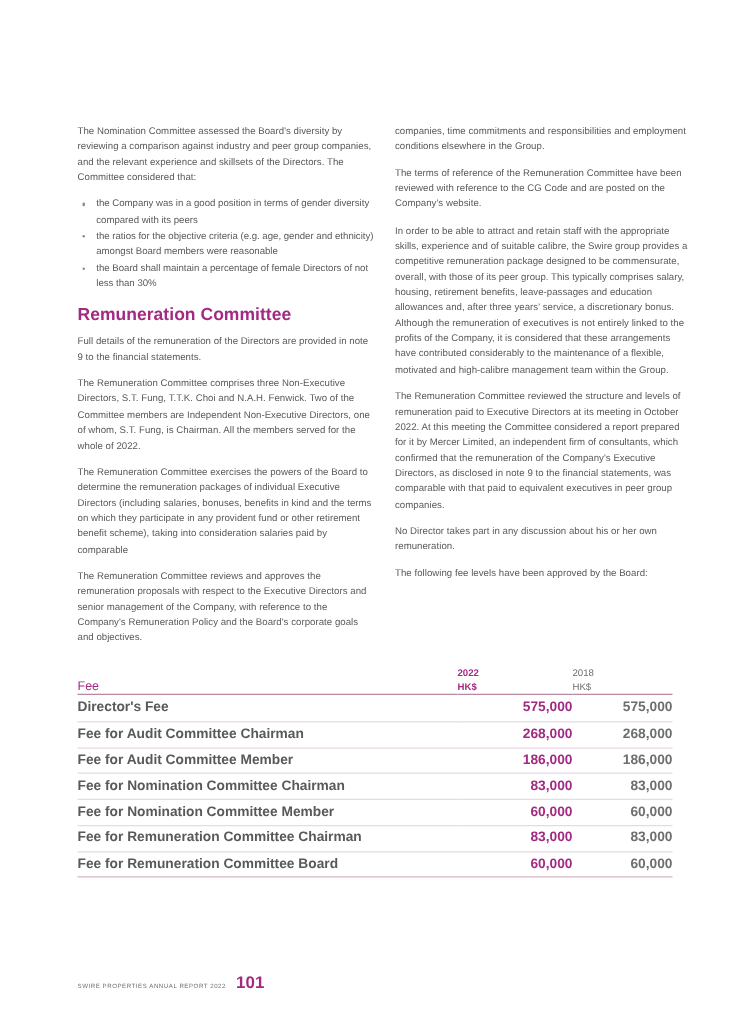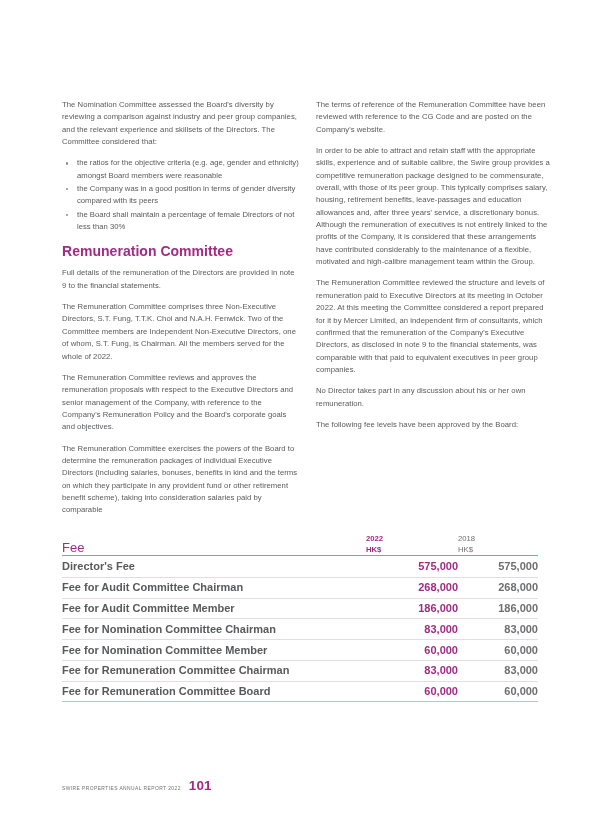--- a/index.html
+++ b/index.html
@@ -95,21 +95,21 @@
   table.fee-table th,
   table.fee-table td {
     padding: 0;
     font-weight: normal;
     vertical-align: bottom;
   }
   .th-fee {
     text-align: left;
     color: #a32a83;
     font-weight: bold;
-    font-size: 13px;
+    font-size: 10px;
     padding-bottom: 3px;
     vertical-align: bottom;
   }
   .th-year {
     text-align: left;
     font-size: 7.7px;
     line-height: 10.5px;
     padding-bottom: 3px;
     white-space: nowrap;
     vertical-align: bottom;
@@ -193,34 +193,35 @@
 
 <div class="page">
 
   <div class="content-area">
     <div class="columns">
 
       <div class="col">
         <p class="body">The Nomination Committee assessed the Board's diversity by reviewing a comparison against industry and peer group companies, and the relevant experience and skillsets of the Directors. The Committee considered that:</p>
 
         <ul class="bullets">
+          <li>the Company was in a good position in terms of gender diversity compared with its peers</li>
           <li>the ratios for the objective criteria (e.g. age, gender and ethnicity) amongst Board members were reasonable</li>
-          <li>the Company was in a good position in terms of gender diversity compared with its peers</li>
           <li>the Board shall maintain a percentage of female Directors of not less than 30%</li>
         </ul>
 
         <h2 class="section-heading">Remuneration Committee</h2>
 
         <p class="body">Full details of the remuneration of the Directors are provided in note 9 to the financial statements.</p>
         <p class="body">The Remuneration Committee comprises three Non-Executive Directors, S.T. Fung, T.T.K. Choi and N.A.H. Fenwick. Two of the Committee members are Independent Non-Executive Directors, one of whom, S.T. Fung, is Chairman. All the members served for the whole of 2022.</p>
+        <p class="body">The Remuneration Committee exercises the powers of the Board to determine the remuneration packages of individual Executive Directors (including salaries, bonuses, benefits in kind and the terms on which they participate in any provident fund or other retirement benefit scheme), taking into consideration salaries paid by comparable</p>
         <p class="body">The Remuneration Committee reviews and approves the remuneration proposals with respect to the Executive Directors and senior management of the Company, with reference to the Company's Remuneration Policy and the Board's corporate goals and objectives.</p>
-        <p class="body">The Remuneration Committee exercises the powers of the Board to determine the remuneration packages of individual Executive Directors (including salaries, bonuses, benefits in kind and the terms on which they participate in any provident fund or other retirement benefit scheme), taking into consideration salaries paid by comparable</p>
       </div>
 
       <div class="col">
+        <p class="body">companies, time commitments and responsibilities and employment conditions elsewhere in the Group.</p>
         <p class="body">The terms of reference of the Remuneration Committee have been reviewed with reference to the CG Code and are posted on the Company's website.</p>
         <p class="body">In order to be able to attract and retain staff with the appropriate skills, experience and of suitable calibre, the Swire group provides a competitive remuneration package designed to be commensurate, overall, with those of its peer group. This typically comprises salary, housing, retirement benefits, leave-passages and education allowances and, after three years' service, a discretionary bonus. Although the remuneration of executives is not entirely linked to the profits of the Company, it is considered that these arrangements have contributed considerably to the maintenance of a flexible, motivated and high-calibre management team within the Group.</p>
         <p class="body">The Remuneration Committee reviewed the structure and levels of remuneration paid to Executive Directors at its meeting in October 2022. At this meeting the Committee considered a report prepared for it by Mercer Limited, an independent firm of consultants, which confirmed that the remuneration of the Company's Executive Directors, as disclosed in note 9 to the financial statements, was comparable with that paid to equivalent executives in peer group companies.</p>
         <p class="body">No Director takes part in any discussion about his or her own remuneration.</p>
         <p class="body">The following fee levels have been approved by the Board:</p>
       </div>
 
     </div>
   </div>
 

